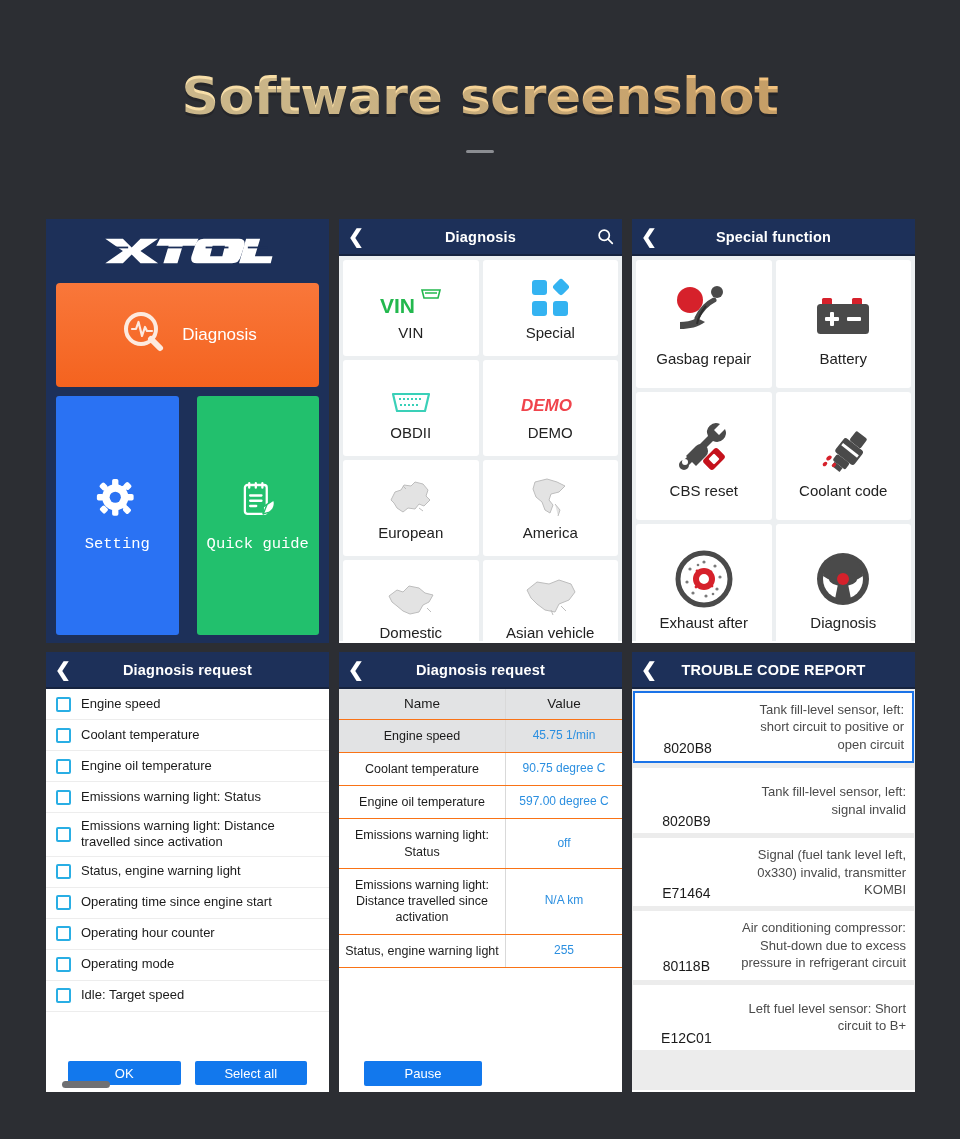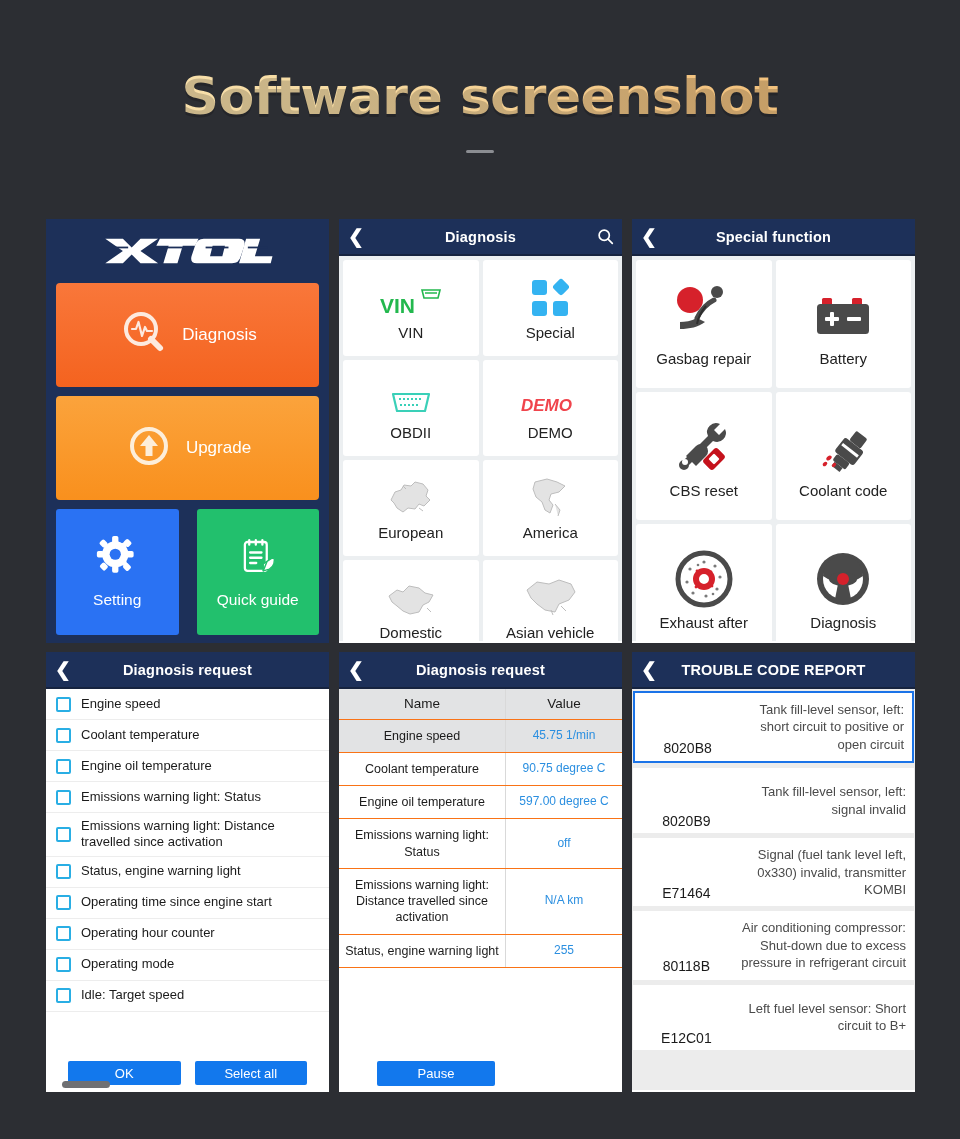--- a/index.html
+++ b/index.html
@@ -52,21 +52,21 @@
   .home { background:#1d3059; height:100%; padding: 0 10px 8px; display:flex; flex-direction:column; }
   .logo-wrap { height: 64px; display:flex; align-items:center; justify-content:center; }
   .xtool-logo { height: 30px; }
   .btn-big {
     border-radius:4px; position:relative; display:flex; align-items:center; justify-content:center;
     color:#fff; margin-bottom:9px;
   }
   .btn-diagnosis { height:104px; background:linear-gradient(180deg,#f9773a 0%, #f4631f 100%); }
   .btn-upgrade  { height:104px; background:linear-gradient(180deg,#fba33c 0%, #f9901d 100%); }
   .btn-big .lbl { font-size:17px; margin-left:12px; color:#fff; }
-  .row-small { display:flex; gap:18px; flex:1; }
+  .row-small { display:flex; gap:18px; flex:1;font-family:Liberation Mono, monospace; }
   .btn-small {
     flex:1; border-radius:3px; display:flex; flex-direction:column;
     align-items:center; justify-content:center; color:#fff; gap:10px;
   }
   .btn-setting { background:#2a72f3; }
   .btn-guide { background:#22c06d; }
   .btn-small .lbl { font-size:15.5px; }
 
   
   .tilegrid {
@@ -103,21 +103,21 @@
   .tbl-wrap { height: calc(100% - 39px); position:relative; background:#fff; }
   .tbl { position:absolute; inset:0 0 34px 0; overflow:hidden; }
   .trow { display:flex; border-bottom:1px solid #f97316;justify-content:center; }
   .trow .c1 { flex: 0 0 59%; padding:8px 6px; font-size:12.5px; color:#1b1b1b; text-align:center; line-height:1.3;
               border-right:1px solid #d9d9d9; display:flex; align-items:center; justify-content:center;}
   .trow .c2 { flex: 1; padding:8px 4px; font-size:12px; color:#2b8fe0; text-align:center; line-height:1.3;
               display:flex; align-items:center; justify-content:center;}
   .trow.head { background:#e2e3e4; }
   .trow.head .c1, .trow.head .c2 { color:#1b1b1b; font-size:13.5px; padding:6px; }
   .trow.alt { background:#e2e3e4; }
-  .pausebar { position:absolute; left:16px; right:0; bottom:0; height:34px; background:#fff; display:flex; align-items:center; padding:0 22px;}
+  .pausebar { position:absolute; left:3px; right:0; bottom:0; height:34px; background:#fff; display:flex; align-items:center; padding:0 22px;}
   .btn-pause { width:118px; height:25px; background:#1278ed; color:#fff; font-size:13px; border-radius:2px;
                display:flex; align-items:center; justify-content:center;}
 
   
   .codes { height: calc(100% - 39px); background:#ececec; padding:2px 1px; overflow:hidden; }
   .crow { display:flex; background:#fff; margin-bottom:5px; min-height:56px; align-items:center; }
   .crow.sel { border:2px solid #1a73e8; }
   .crow .code { flex:0 0 38%; text-align:center; font-size:14px; color:#1b1b1b; padding:4px;margin-top:41px;}
   .crow .desc { flex:1; text-align:right; font-size:13px; color:#4a4a4a; line-height:1.34; padding:8px 8px 8px 0;}
 </style>
@@ -157,29 +157,20 @@
           <span class="ico">
             <svg width="52" height="52" viewBox="0 0 52 52">
               <circle cx="23" cy="22" r="15" fill="none" stroke="#fdeadf" stroke-width="4"></circle>
               <path d="M33 32 l9 9" stroke="#fdeadf" stroke-width="6" stroke-linecap="round"></path>
               <path d="M14 22 h4 l2.5-7 3.5 14 3-9 2 4 h5" fill="none" stroke="#fdeadf" stroke-width="2.2" stroke-linejoin="round" stroke-linecap="round"></path>
             </svg>
           </span>
           <span class="lbl">Diagnosis</span>
         </div>
 
-        <div class="btn-big btn-upgrade">
-          <span class="ico">
-            <svg width="50" height="50" viewBox="0 0 50 50">
-              <circle cx="25" cy="25" r="17" fill="none" stroke="#fdeeda" stroke-width="4"></circle>
-              <path d="M25 14 l9 11 h-5.5 v10 h-7 V25 H16 z" fill="#fdeeda"></path>
-            </svg>
-          </span>
-          <span class="lbl">Upgrade</span>
-        </div>
 
         <div class="row-small">
           <div class="btn-small btn-setting">
             <span>
               <svg width="42" height="42" viewBox="0 0 48 48" fill="#fff">
                 <path d="M24 6 l4 0 1.2 5.2 a13.5 13.5 0 0 1 4.3 2.5 l5-2 2.8 2.8 -2 5 a13.5 13.5 0 0 1 2.5 4.3 L47 25 l0 4 -5.2 1.2 a13.5 13.5 0 0 1-2.5 4.3 l2 5 -2.8 2.8 -5-2 a13.5 13.5 0 0 1-4.3 2.5 L28 48 l-4 0" transform="translate(-2,-3) scale(0.92)"></path>
                 <circle cx="22" cy="22" r="15" fill="#fff"></circle>
                 <circle cx="22" cy="22" r="6.4" fill="#2a72f3"></circle>
                 <g fill="#fff">
                   <rect x="18.4" y="1" width="7.2" height="8" rx="2"></rect>

